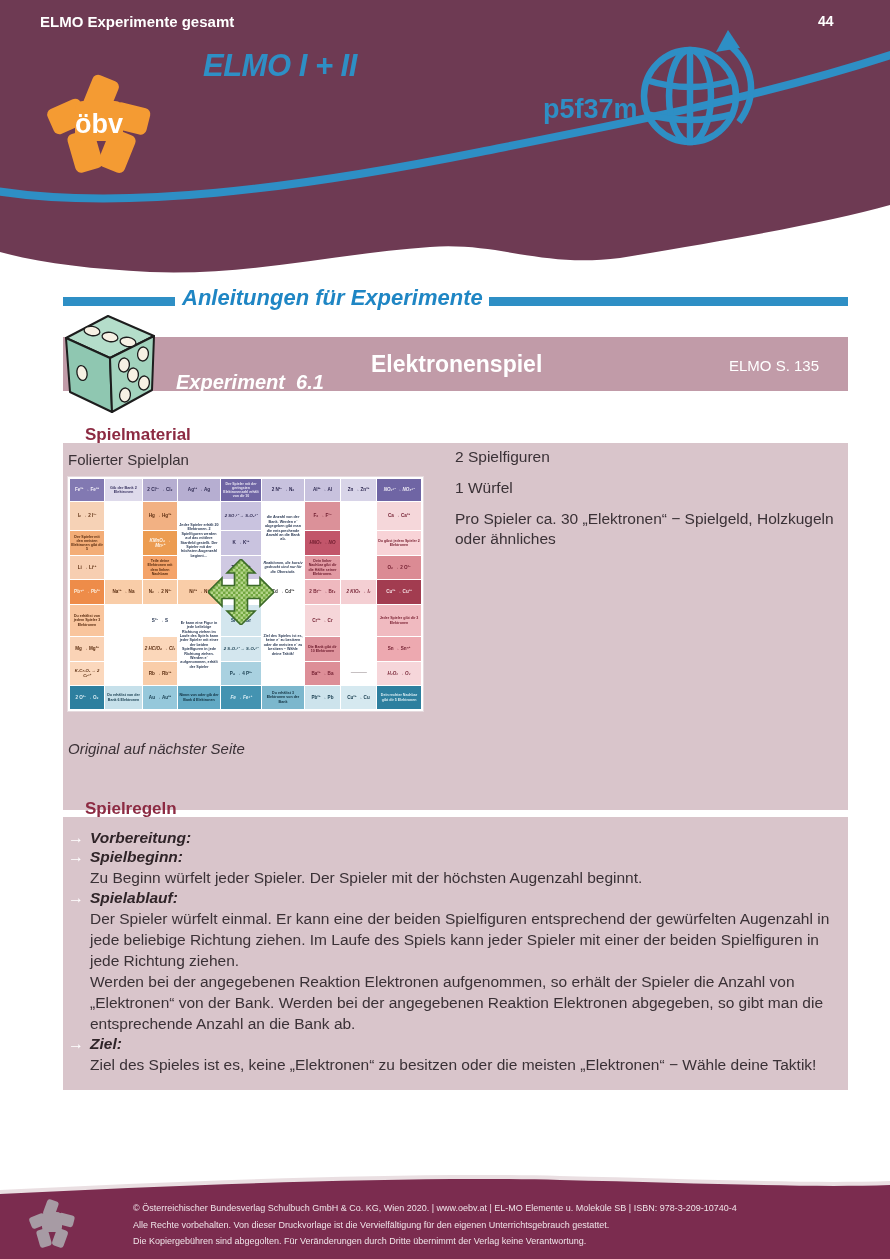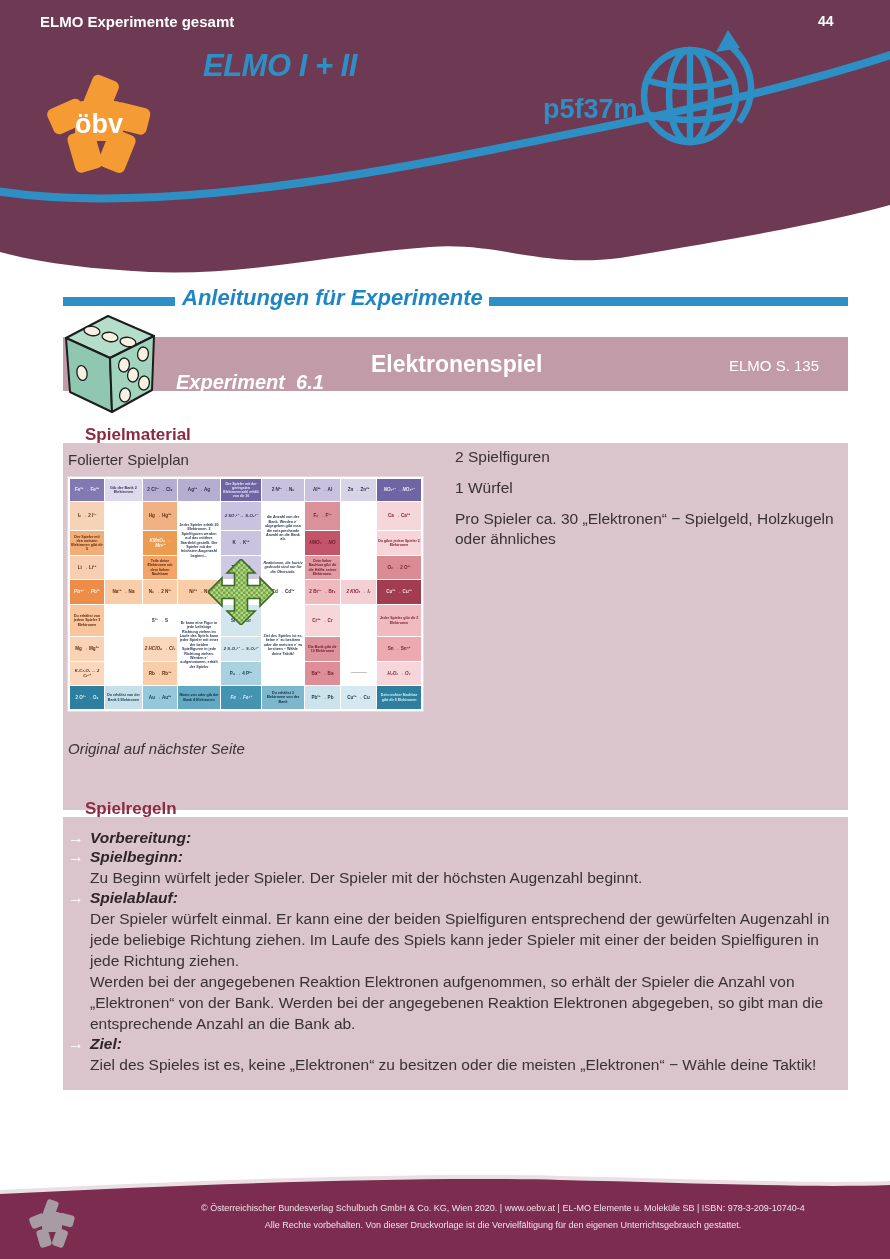--- a/index.html
+++ b/index.html
@@ -64,21 +64,21 @@
   .start-cross { left:208px; top:559px; }
 
   
   .rules-list { left:68px; top:828px; width:772px; display:flex; flex-direction:column; }
   .rule-head { display:flex; align-items:baseline; margin-top:1px; }
   .bullet { color:#fff; font-weight:900; font-size:16px; width:22px; flex:0 0 22px; }
   .rule-label { font-size:15.5px; font-weight:bold; font-style:italic; color:#2f2428; }
   .rule-text { margin-left:22px; font-size:15.5px; line-height:21px; white-space:pre-line; margin-top:1px; }
 
   
-  .footer-lines { left:143px; top:1200px; width:720px;text-align:center; }
+  .footer-lines { left:133px; top:1200px; width:720px; }
   .footer-line { font-size:9px; line-height:16.5px; color:#efe3e8; }
 </style>
 </head>
 <body>
 
 <div class="page">
 
   <svg class="abs" style="left:0;top:0" width="890" height="290" viewBox="0 0 890 290">
     <path d="M0 0 H890 V205 C830 222, 740 238, 620 258
              C540 268, 500 242, 430 247 C340 253, 250 276, 150 272
@@ -267,15 +267,16 @@
       <rect x="0" y="15" width="16" height="12" rx="3" transform="rotate(-22 8 21)"></rect>
       <rect x="28" y="14" width="16" height="12" rx="3" transform="rotate(14 36 20)"></rect>
       <rect x="8" y="29" width="12" height="18" rx="3" transform="rotate(-16 14 38)"></rect>
       <rect x="24" y="29" width="12" height="18" rx="3" transform="rotate(20 30 38)"></rect>
       <rect x="12" y="12" width="20" height="20" rx="5"></rect>
     </g>
   </svg>
   <div class="abs footer-lines">
       <div class="footer-line">© Österreichischer Bundesverlag Schulbuch GmbH &amp; Co. KG, Wien 2020. | www.oebv.at | EL-MO Elemente u. Moleküle SB | ISBN: 978-3-209-10740-4</div>
       <div class="footer-line">Alle Rechte vorbehalten. Von dieser Druckvorlage ist die Vervielfältigung für den eigenen Unterrichtsgebrauch gestattet.</div>
+      <div class="footer-line">Die Kopiergebühren sind abgegolten. Für Veränderungen durch Dritte übernimmt der Verlag keine Verantwortung.</div>
     </div>
 
 </div>
 
 </body></html>

